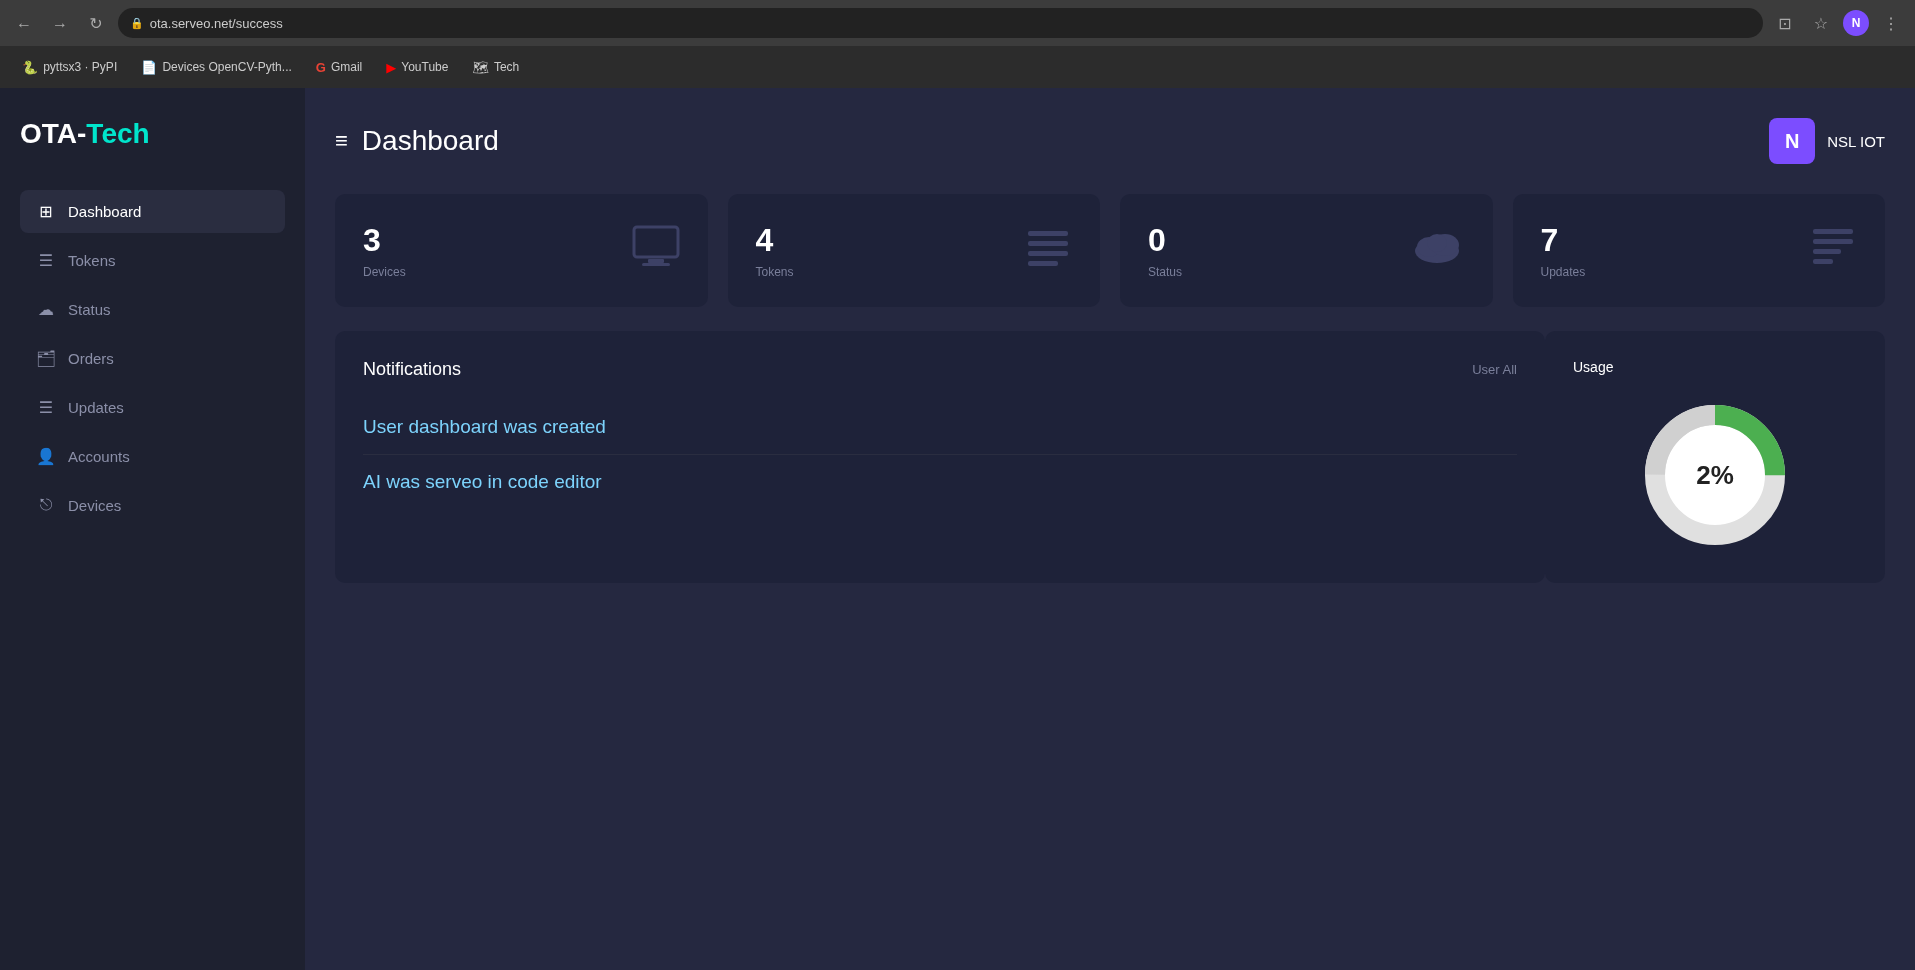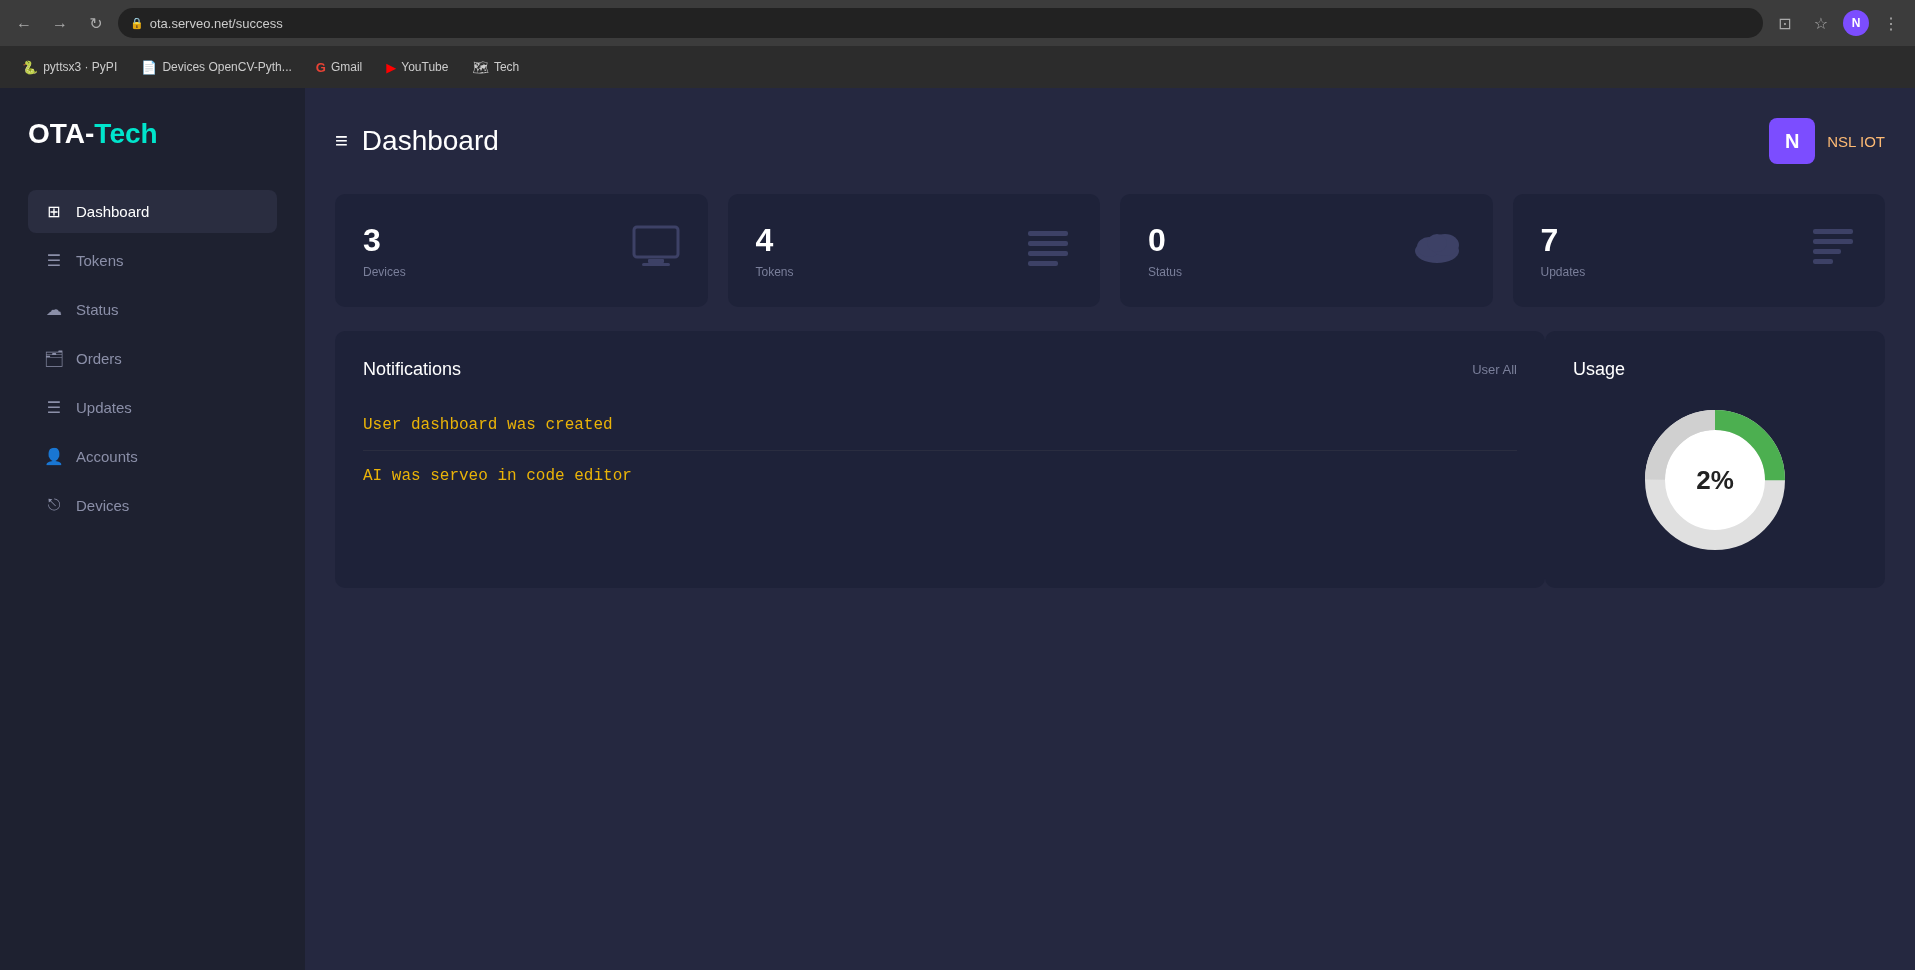--- a/index.html
+++ b/index.html
@@ -73,21 +73,21 @@
     
     .app-layout {
       display: flex;
       height: calc(970px - 88px);
     }
 
     
     .sidebar {
       width: 305px;
       background: #1e2130;
-      padding: 30px 28px;
+      padding: 30px 20px;
       flex-shrink: 0;
       display: flex;
       flex-direction: column;
     }
     .logo {
       font-size: 28px;
       font-weight: 900;
       margin-bottom: 40px;
     }
     .logo-ota { color: #fff; }
@@ -129,21 +129,21 @@
     }
     .hamburger { font-size: 22px; color: #fff; cursor: pointer; }
     .main-title { font-size: 28px; font-weight: 400; color: #fff; }
     .user-section { display: flex; align-items: center; gap: 12px; }
     .user-avatar {
       width: 46px; height: 46px; border-radius: 8px;
       background: #7c4dff; color: #fff;
       font-size: 20px; font-weight: bold;
       display: flex; align-items: center; justify-content: center;
     }
-    .user-name { font-size: 15px; color: #fdba74; }
+    .user-name { font-size: 15px; color: #ffffff; }
 
     
     .stats-row {
       display: grid;
       grid-template-columns: repeat(4, 1fr);
       gap: 20px;
       margin-bottom: 24px;
     }
     .stat-card {
       background: #1e2239;
@@ -175,36 +175,35 @@
       display: flex;
       justify-content: space-between;
       align-items: center;
       margin-bottom: 20px;
     }
     .notifications-title { font-size: 18px; color: #fff; font-weight: 500; }
     .sell-all-btn { font-size: 13px; color: #7a7f9a; cursor: pointer; background: none; border: none; }
     .notification-item {
       padding: 16px 0;
       border-bottom: 1px solid #2a2d40;
-      font-size: 16px;
-      color: #eab308;
-      font-family: Liberation Mono, monospace;
+      font-size: 19px;
+      color: #7dd3fc;
     }
     .notification-item:last-child { border-bottom: none; }
 
     
     .usage-panel {
       background: #1e2239;
       border-radius: 10px;
       padding: 28px;
       display: flex;
       flex-direction: column;
       align-items: flex-start;
     }
-    .usage-title { font-size: 18px; color: #fff; font-weight: 500; margin-bottom: 20px; }
+    .usage-title { font-size: 14px; color: #fff; font-weight: 500; margin-bottom: 20px; }
     .donut-container {
       width: 100%;
       display: flex;
       justify-content: center;
       align-items: center;
       flex: 1;
     }
     .donut-wrapper { position: relative; width: 160px; height: 160px; }
     .donut-wrapper svg { width: 160px; height: 160px; }
     .donut-label {

